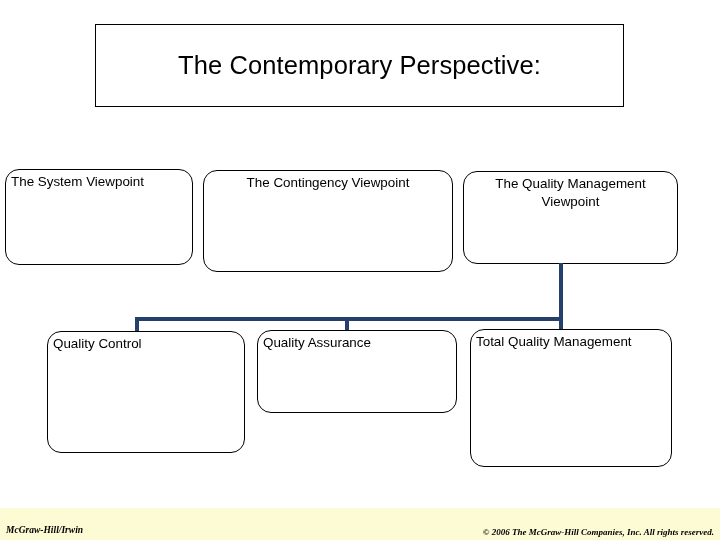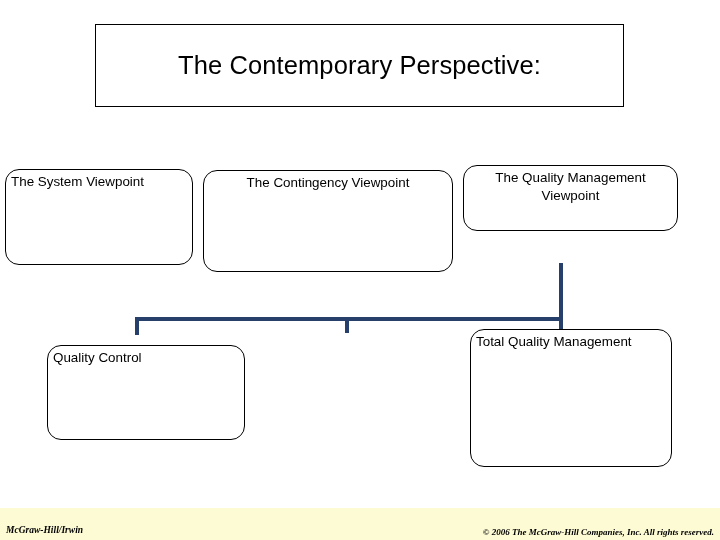--- a/index.html
+++ b/index.html
@@ -62,24 +62,24 @@
     line-height: 1.32;
     color: #000000;
     padding: 3px 5px 0 5px;
   }
   .align-left   .rbox-text { text-align: left; }
   .align-center .rbox-text { text-align: center; }
 
   
   #box-system      { left: 5px;   top: 169px; width: 188px; height: 96px; }
   #box-contingency { left: 203px; top: 170px; width: 250px; height: 102px; }
-  #box-quality-mgmt{ left: 463px; top: 165px; width: 215px; height: 66px; }
+  #box-quality-mgmt{ left: 463px; top: 171px; width: 215px; height: 93px; }
 
   
-  #box-qc  { left: 47px;  top: 331px; width: 198px; height: 95px; margin-top: 14px; }
+  #box-qc  { left: 47px;  top: 331px; width: 198px; height: 122px; }
   #box-qa  { left: 257px; top: 330px; width: 200px; height: 83px; }
   #box-tqm { left: 470px; top: 329px; width: 202px; height: 138px; }
 
   
   .conn {
     position: absolute;
     background: #27406b;
   }
   
   #conn-stem-qm   { left: 559px; top: 263px;  width: 4px;  height: 58px; }
@@ -146,20 +146,23 @@
   <div class="conn" id="conn-stem-qm"></div>
   <div class="conn" id="conn-bus"></div>
   <div class="conn" id="conn-drop-qc"></div>
   <div class="conn" id="conn-drop-qa"></div>
   <div class="conn" id="conn-drop-tqm"></div>
 
   <div class="rbox align-left" id="box-qc">
     <span class="rbox-text">Quality Control</span>
   </div>
 
+  <div class="rbox align-left" id="box-qa">
+    <span class="rbox-text">Quality Assurance</span>
+  </div>
 
   <div class="rbox align-left" id="box-tqm">
     <span class="rbox-text">Total Quality Management</span>
   </div>
 
   <div class="footer">
     <span class="footer-left">McGraw-Hill/Irwin</span>
     <span class="footer-right">© 2006 The McGraw-Hill Companies, Inc. All rights reserved.</span>
   </div>
 

